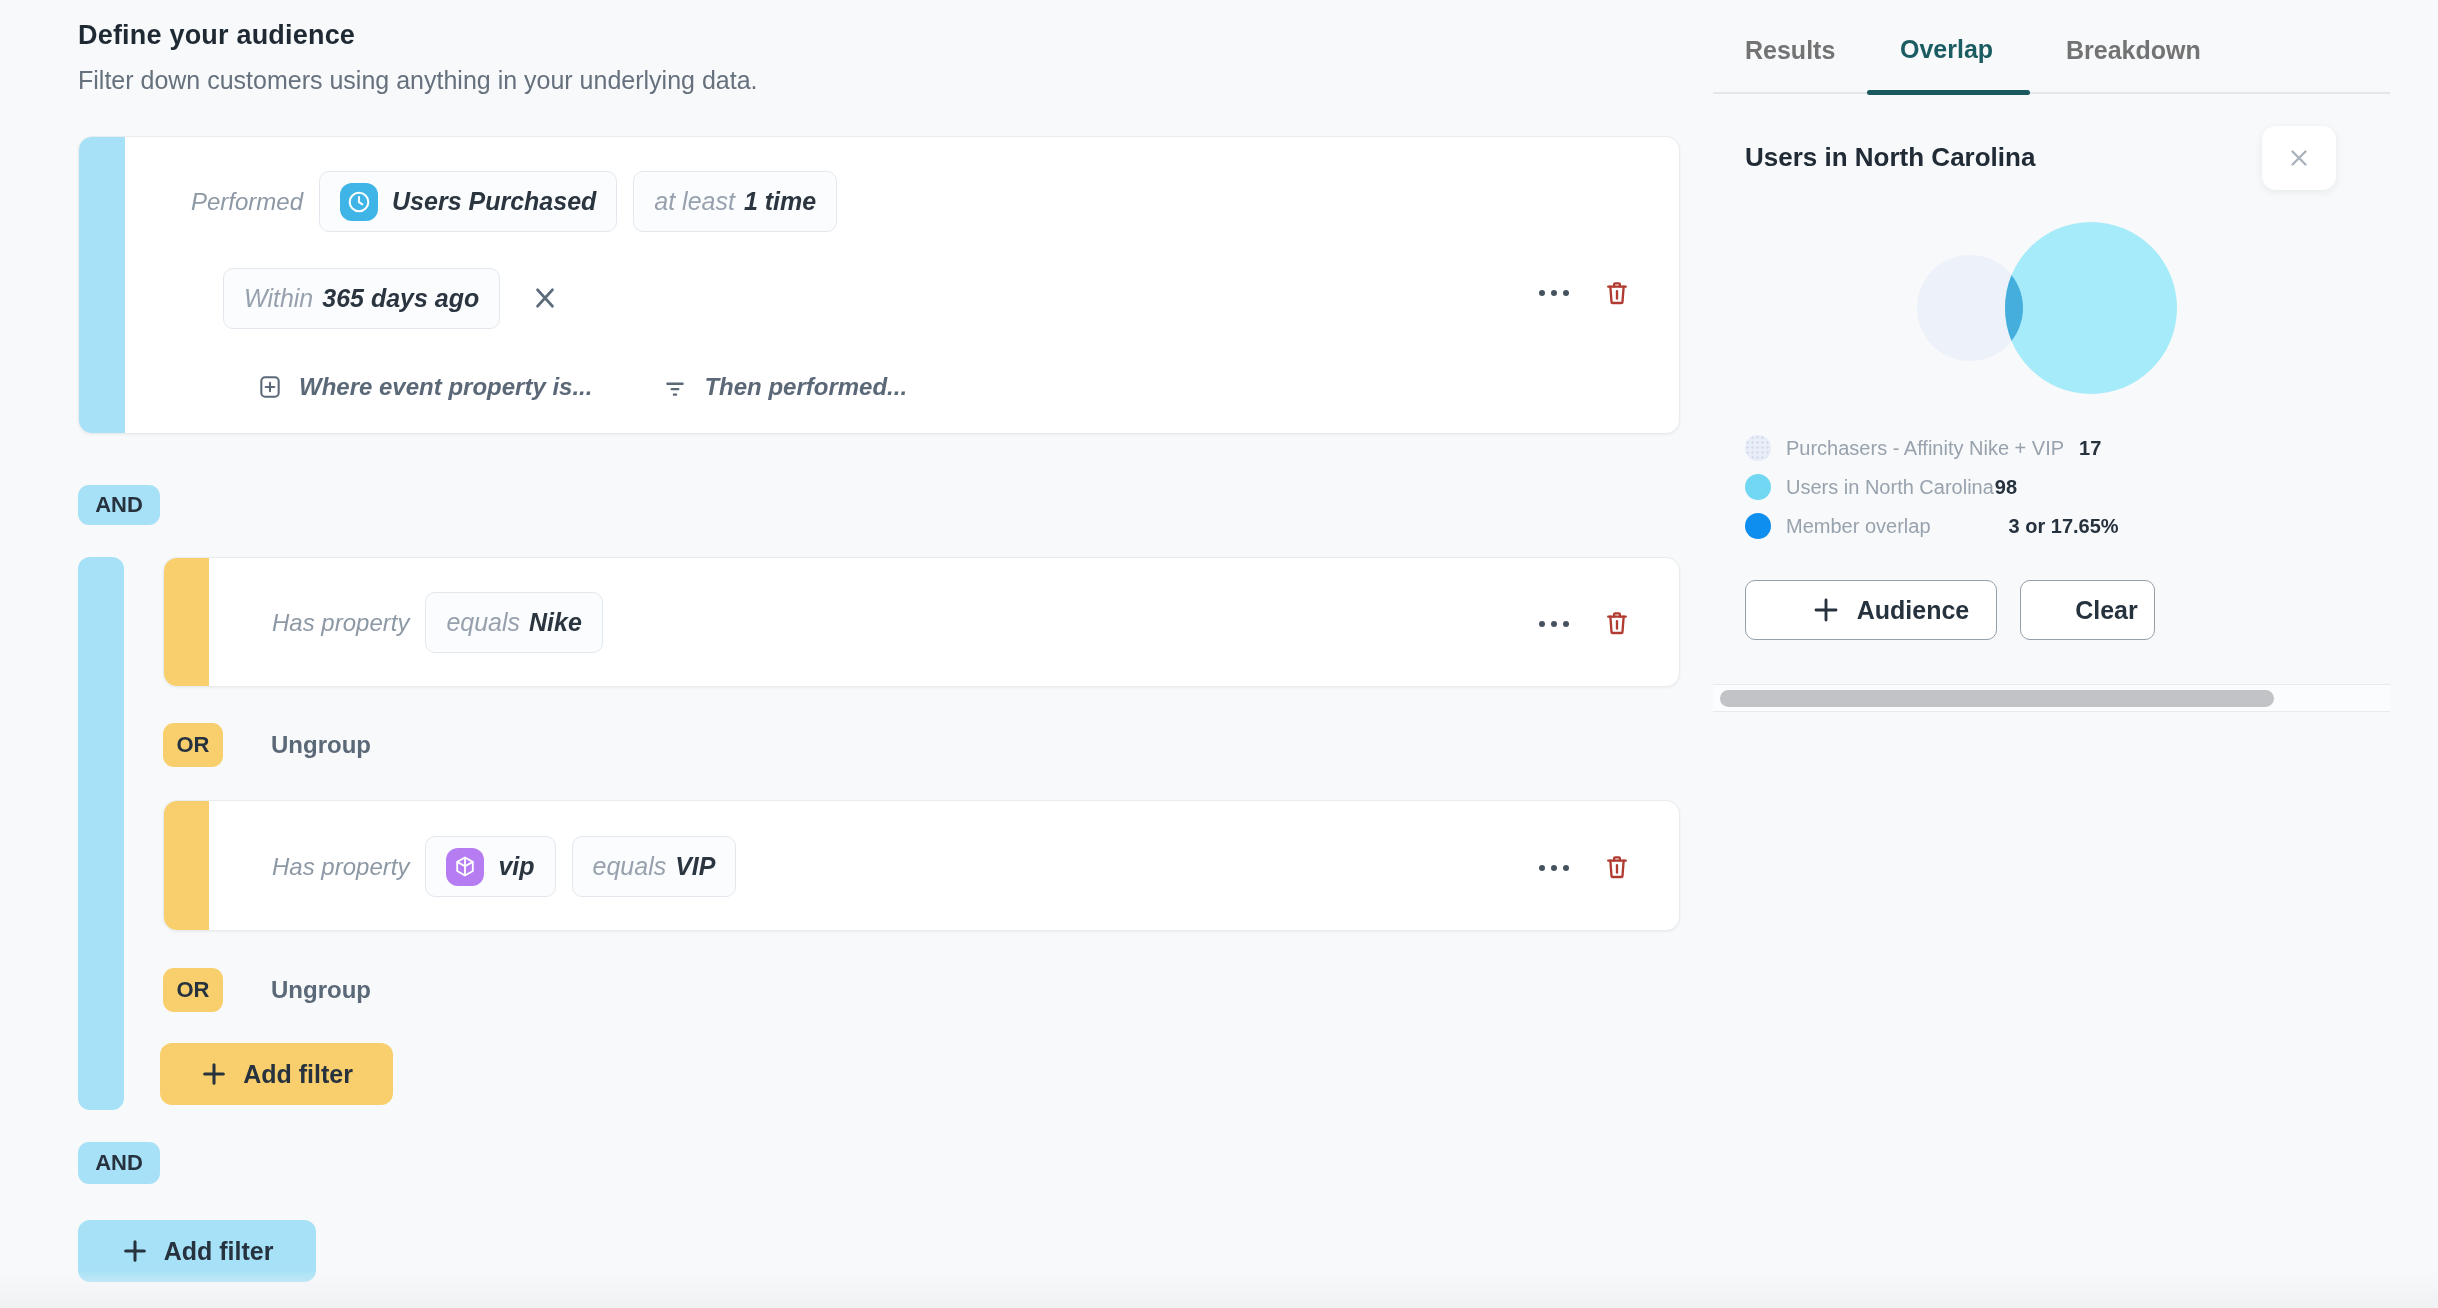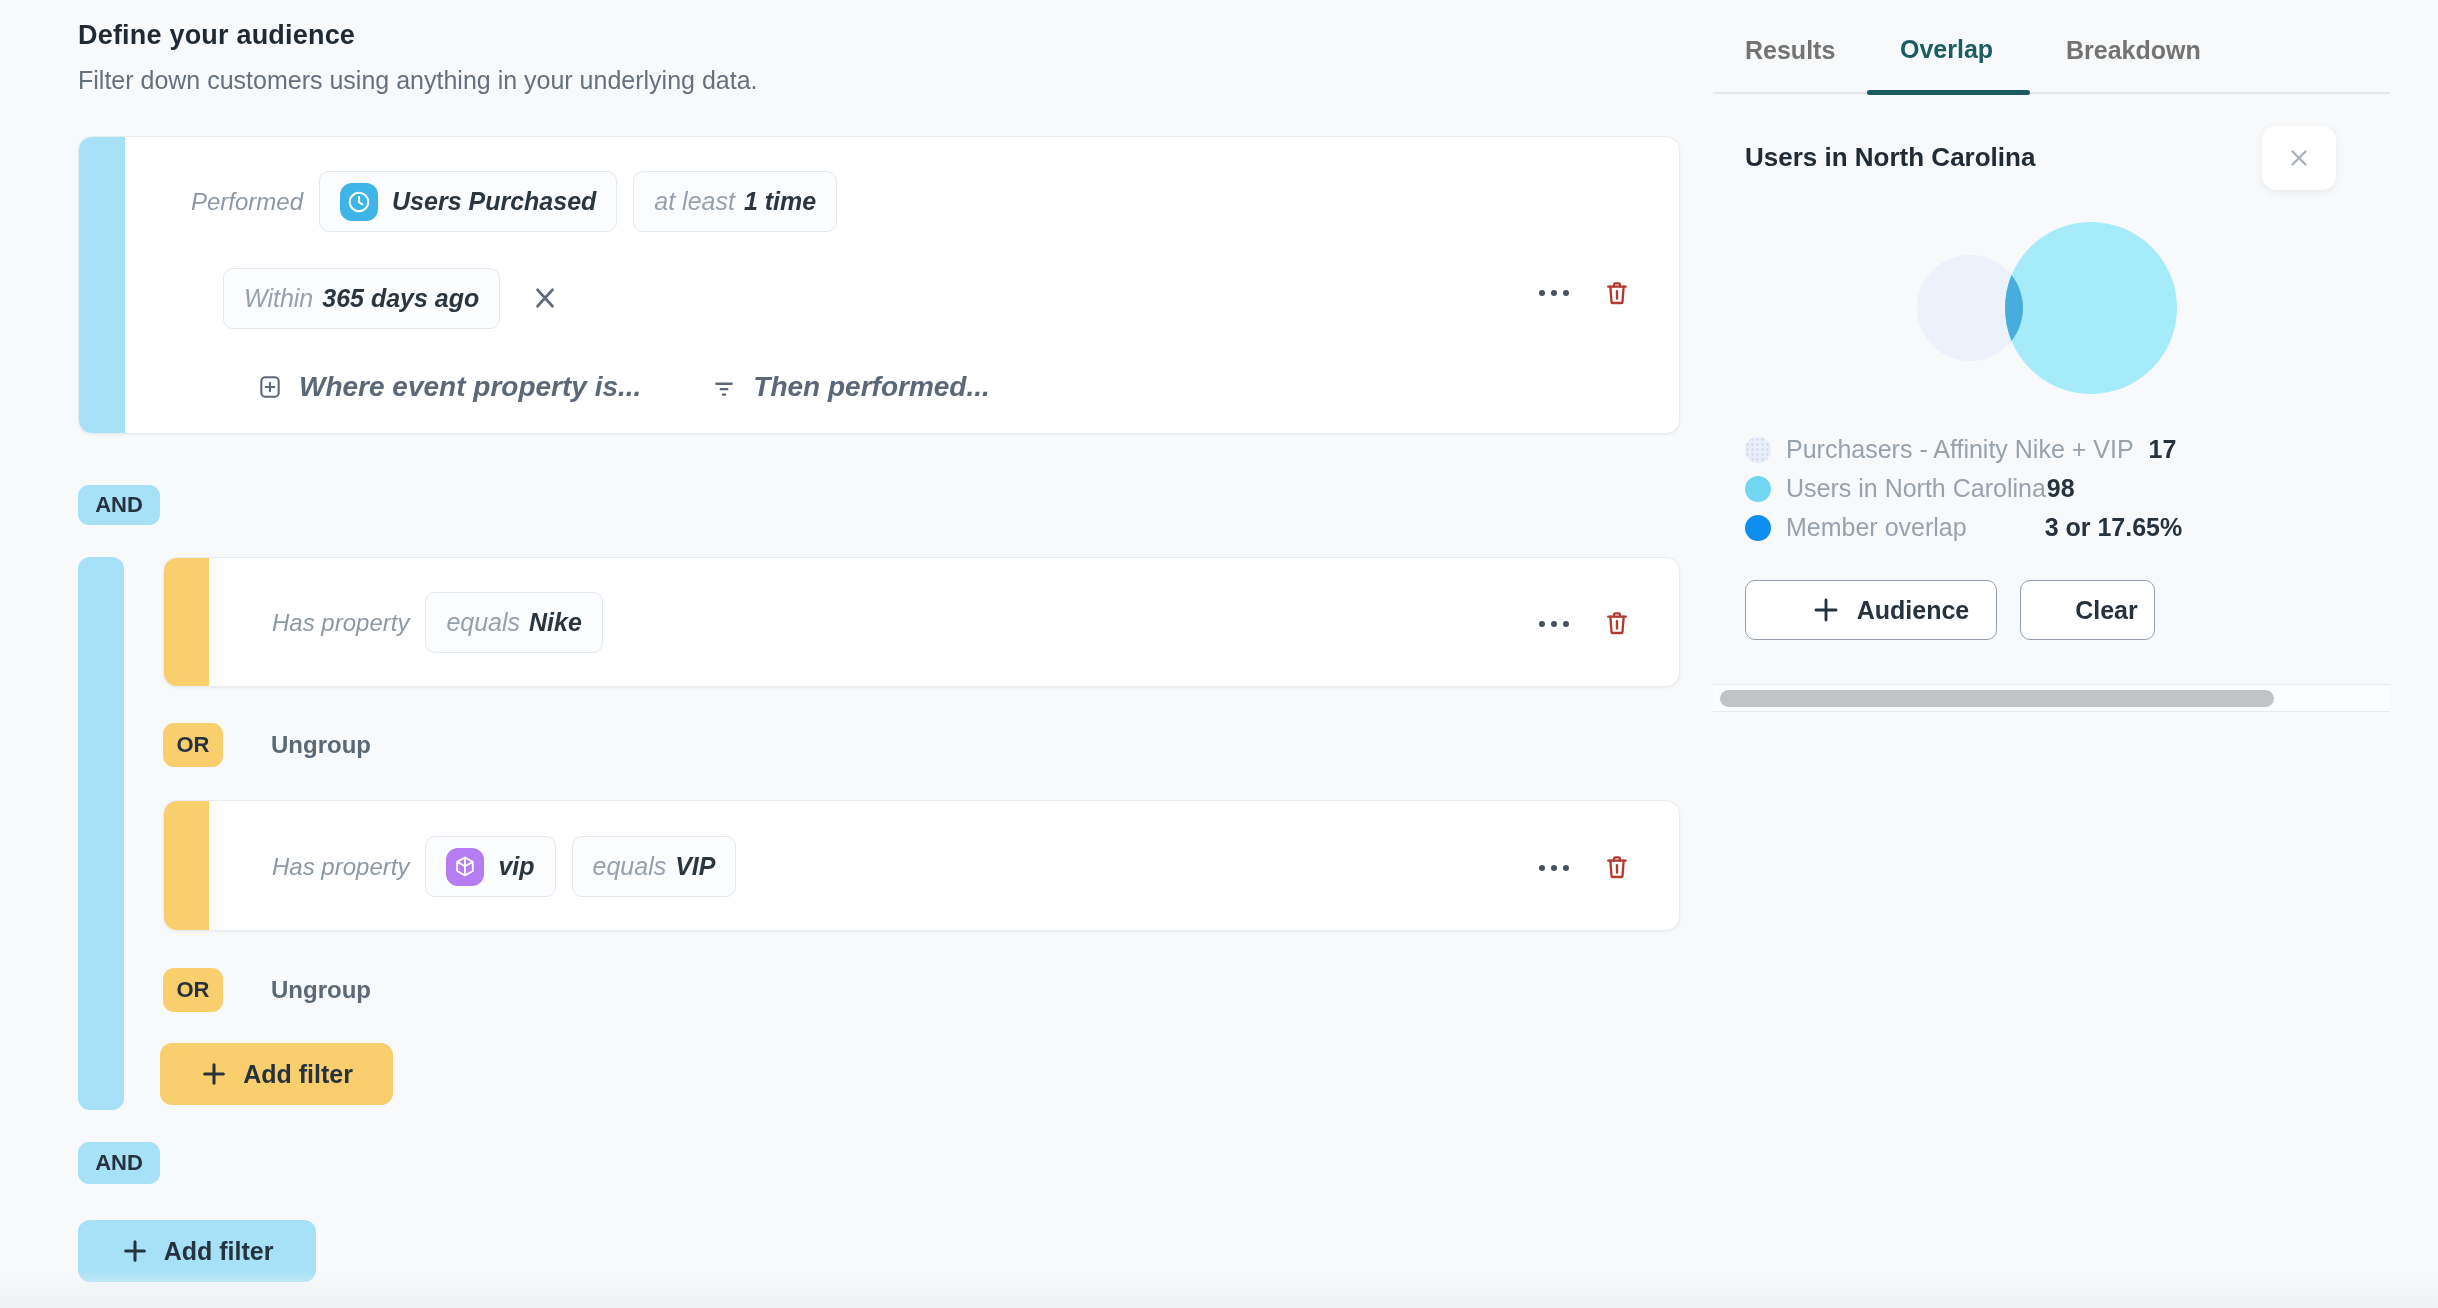--- a/index.html
+++ b/index.html
@@ -38,21 +38,21 @@
     display:flex; align-items:center; justify-content:center; flex:0 0 auto;
   }
   .chip-icon.event { background:#3EB5E6; }
   .chip-icon.property { background:#B67CF1; }
 
   .icon-btn { cursor:pointer; display:flex; align-items:center; justify-content:center; }
   .dots { display:flex; gap:6px; align-items:center; height:10px; cursor:pointer; }
   .dots i { width:6px; height:6px; border-radius:50%; background:#46525F; }
 
   .action-link { display:flex; align-items:center; gap:16px; cursor:pointer;
-    font-size:28px; font-weight:700; color:#5B6878; white-space:nowrap; }
+    font-size:24px; font-weight:700; color:#5B6878; white-space:nowrap; }
 
   .badge {
     position:absolute; display:flex; align-items:center; justify-content:center;
     font-size:22px; font-weight:700; color:#26323E; border-radius:11px; cursor:pointer;
   }
   .badge-and { background:#A7E1F7; }
   .badge-or  { background:#F9CF6D; }
 
   .ungroup { position:absolute; font-size:24px; font-weight:700; color:#5B6878; cursor:pointer; }
 
@@ -68,21 +68,21 @@
   .tab.active { color:#1B5C62; font-weight:700; }
   .tabs-divider { left:1713px; top:92px; width:677px; height:2px; background:#E3E7EB; }
   .tab-underline { left:1867px; top:90px; width:163px; height:5px; background:#19595F; border-radius:3px; }
 
   .panel-title { left:1745px; top:142px; font-size:26px; font-weight:600; color:#202B36; white-space:nowrap; }
   .panel-close {
     left:2262px; top:126px; width:74px; height:64px; background:#FFFFFF; border-radius:14px;
     box-shadow:0 2px 8px rgba(16,24,40,.07); display:flex; align-items:center; justify-content:center; cursor:pointer;
   }
 
-  .legend-row { position:absolute; left:1745px; display:flex; align-items:center; font-size:25px; }
+  .legend-row { position:absolute; left:1745px; display:flex; align-items:center; font-size:20px; }
   .legend-dot { width:26px; height:26px; border-radius:50%; margin-right:15px; flex:0 0 auto; }
   .legend-dot.pale {
     background-color:#E8EDF8;
     background-image:radial-gradient(#D3DCEF 1.2px, transparent 1.2px);
     background-size:5px 5px;
   }
   .legend-dot.cyan { background:#72D7F2; }
   .legend-dot.blue { background:#0E8EEF; }
   .legend-label { color:#98A2AD; white-space:nowrap; }
   .legend-value { color:#26323E; font-weight:600; white-space:nowrap; }

